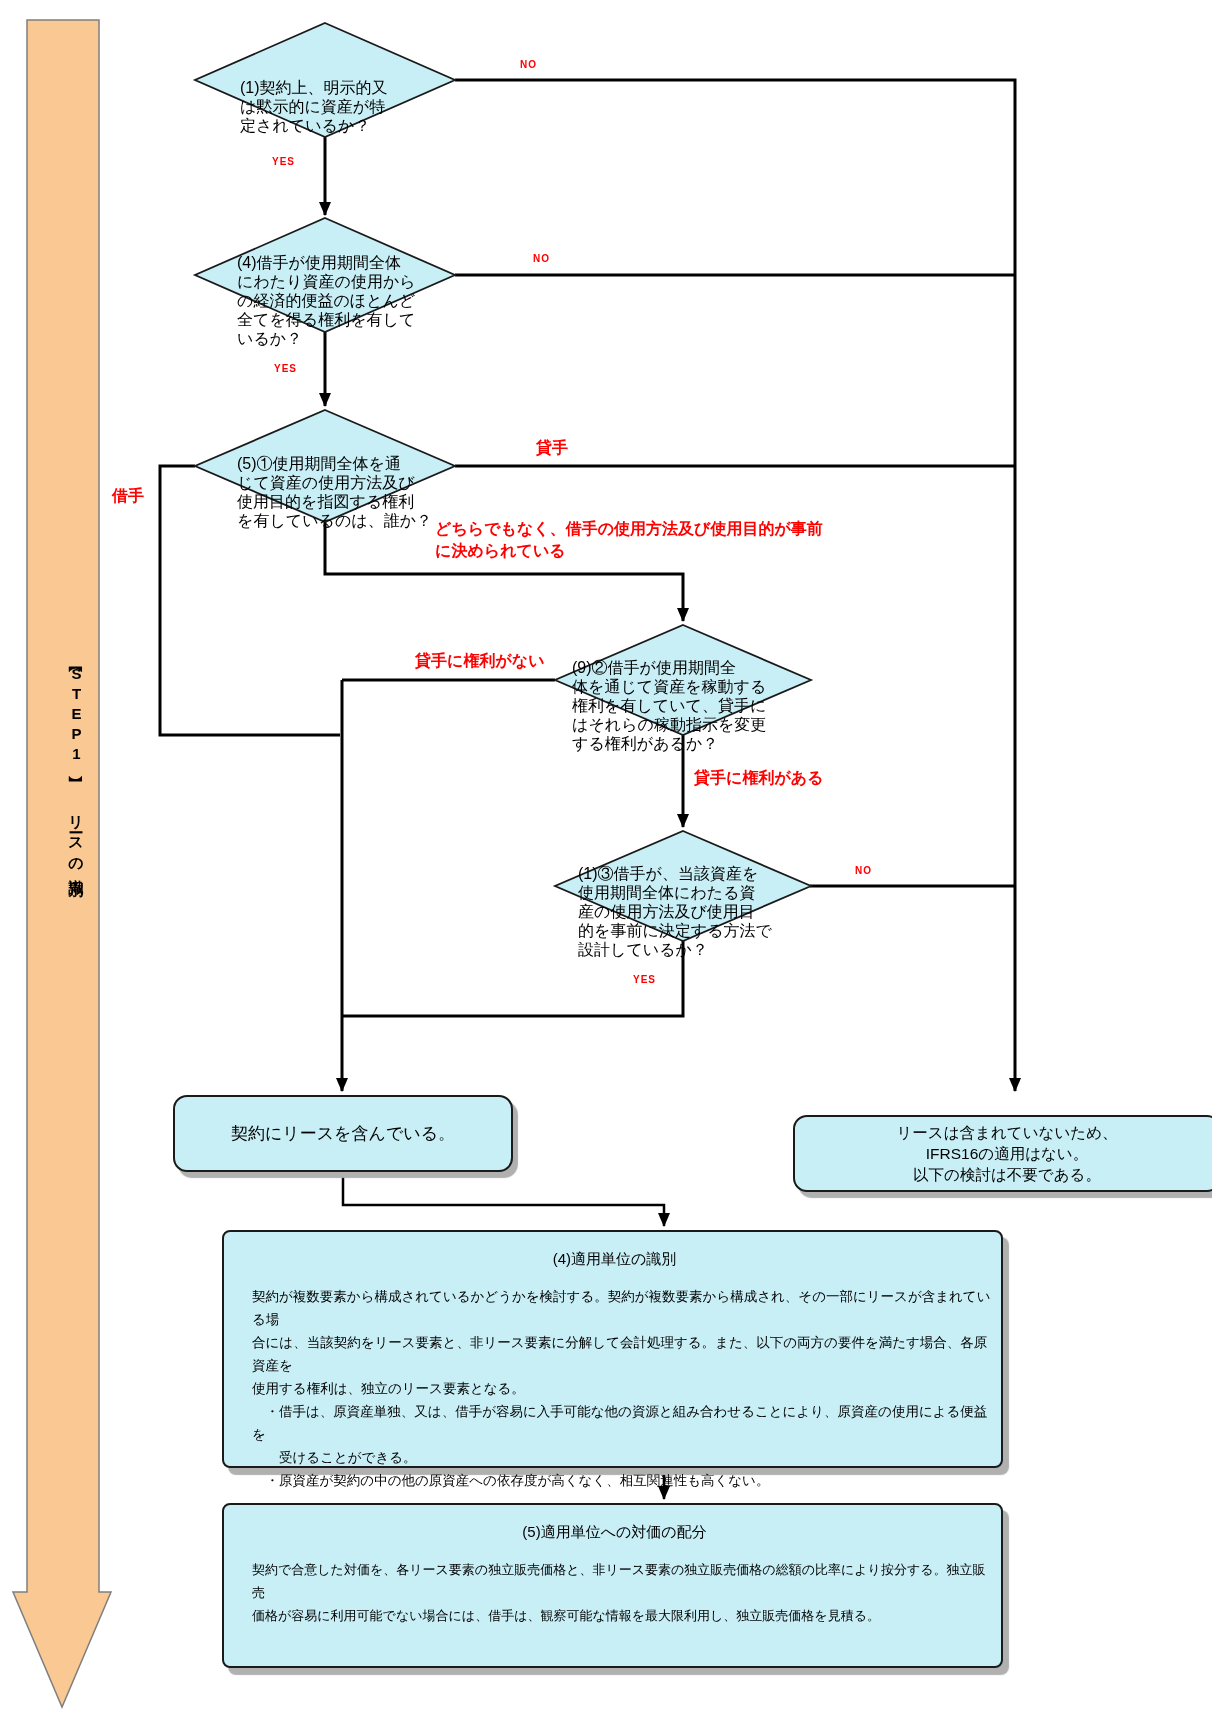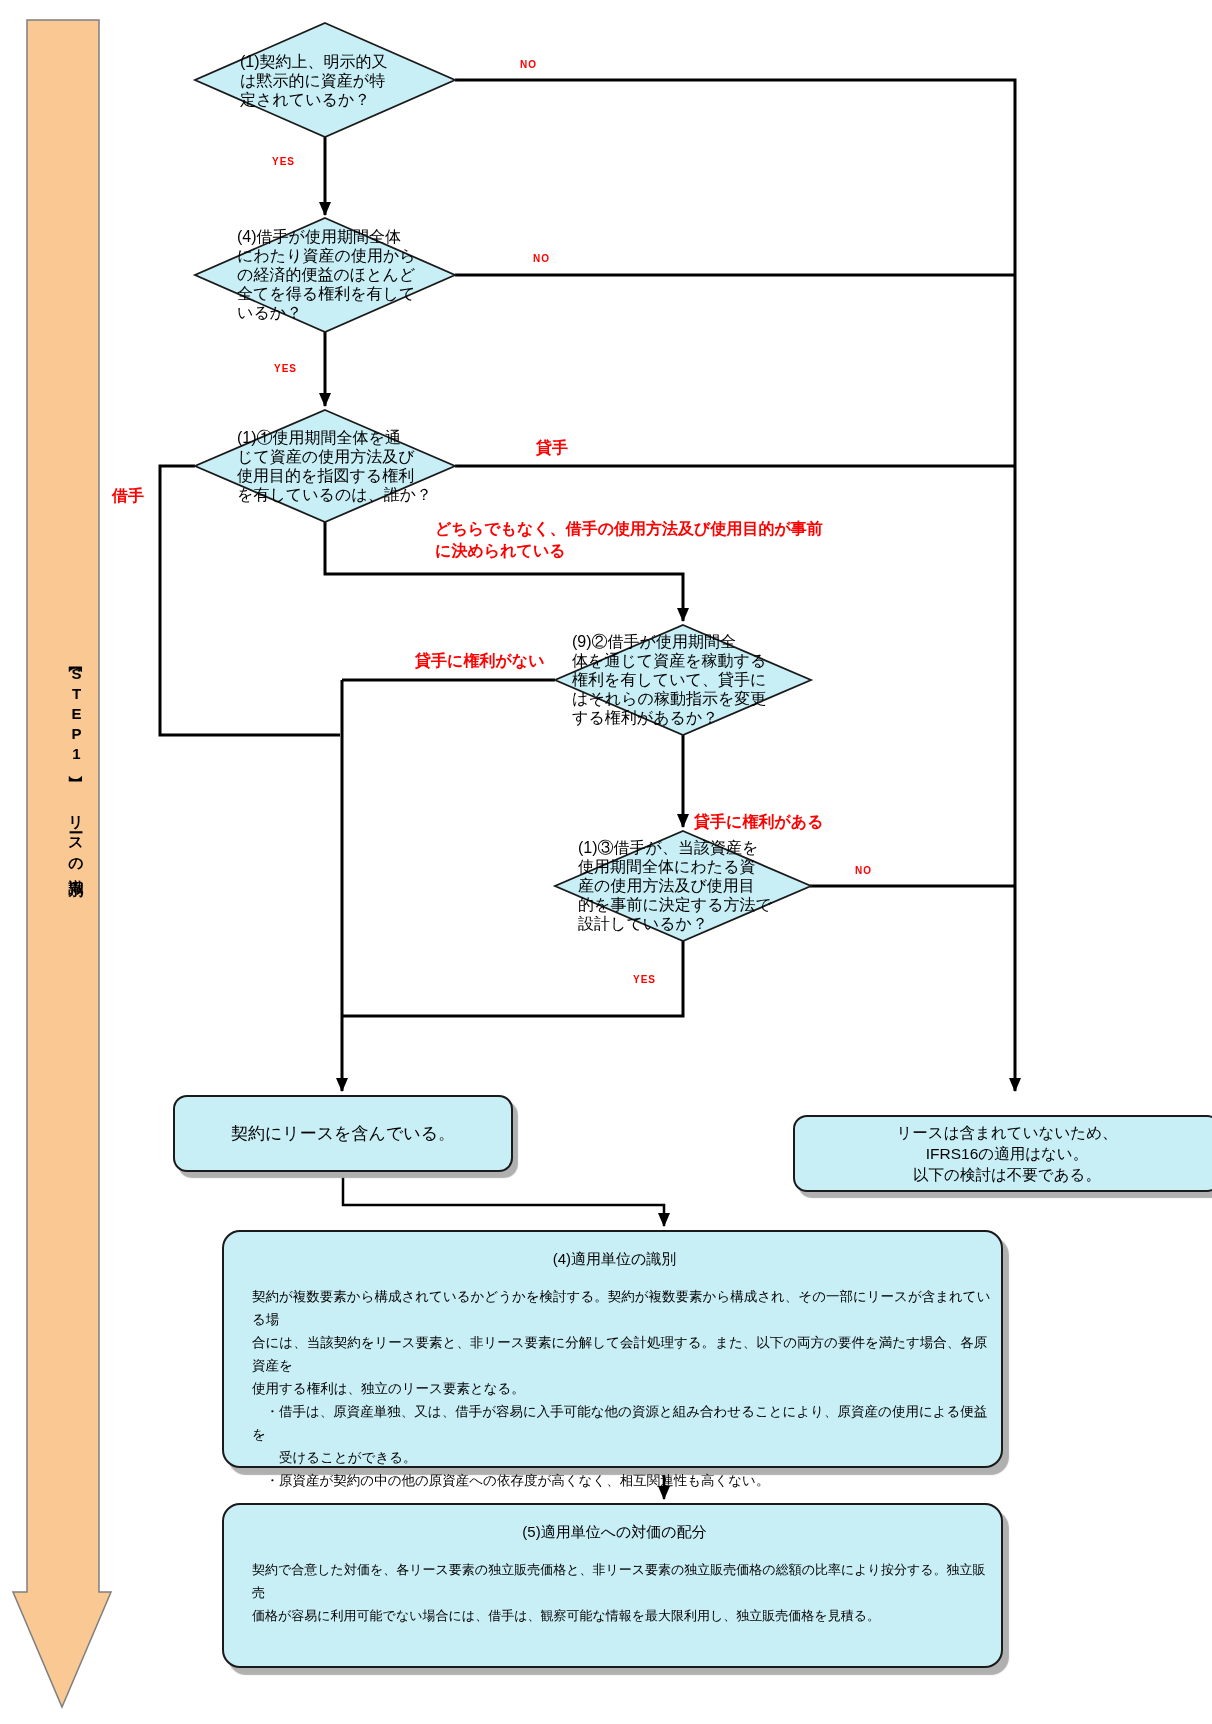--- a/index.html
+++ b/index.html
@@ -11,20 +11,21 @@
     color:#000;
     overflow:hidden;
   }
   .diamond-text{
     position:absolute;
     font-size:16px;
     line-height:19px;
     text-align:left;
     white-space:pre-line;
     color:#000;
+    margin-top:26px;
   }
   .red-label{
     position:absolute;
     color:#FF0000;
     font-weight:bold;
     font-size:16px;
     line-height:19px;
     white-space:pre-line;
   }
   .red-label.latin{font-size:10px;letter-spacing:1px;}
@@ -37,21 +38,21 @@
     display:flex;
     align-items:center;
     justify-content:center;
     text-align:center;
     box-sizing:border-box;
   }
   .big-box{
     position:absolute;
     background:#C8EEF6;
     border:2px solid #1a1a1a;
-    border-radius:18px;
+    border-radius:8px;
     box-shadow:6px 7px 1px #b0b0b0;
     box-sizing:border-box;
     padding:18px 8px 2px 12px;
   }
   .big-box .box-title{
     text-align:center;
     font-size:15px;
     margin-bottom:16px;
   }
   .big-box .box-body{
@@ -114,21 +115,21 @@
   <div id="banner-label">【STEP1】　　リースの識別</div>
 
   <div class="diamond-text" style="left:240px;top:52px;width:190px;">(1)契約上、明示的又
 は黙示的に資産が特
 定されているか？</div>
   <div class="diamond-text" style="left:237px;top:227px;width:200px;">(4)借手が使用期間全体
 にわたり資産の使用から
 の経済的便益のほとんど
 全てを得る権利を有して
 いるか？</div>
-  <div class="diamond-text" style="left:237px;top:428px;width:205px;">(1)①使用期間全体を通
+  <div class="diamond-text" style="left:237px;top:428px;width:205px;">(5)①使用期間全体を通
 じて資産の使用方法及び
 使用目的を指図する権利
 を有しているのは、誰か？</div>
   <div class="diamond-text" style="left:572px;top:632px;width:225px;">(9)②借手が使用期間全
 体を通じて資産を稼動する
 権利を有していて、貸手に
 はそれらの稼動指示を変更
 する権利があるか？</div>
   <div class="diamond-text" style="left:578px;top:838px;width:225px;">(1)③借手が、当該資産を
 使用期間全体にわたる資
@@ -138,21 +139,21 @@
 
   <div class="red-label latin" style="left:520px;top:55px;">NO</div>
   <div class="red-label latin" style="left:272px;top:152px;">YES</div>
   <div class="red-label latin" style="left:533px;top:249px;">NO</div>
   <div class="red-label latin" style="left:274px;top:359px;">YES</div>
   <div class="red-label" style="left:536px;top:438px;text-align:right;">貸手</div>
   <div class="red-label" style="left:112px;top:486px;">借手</div>
   <div class="red-label" style="left:435px;top:518px;width:400px;line-height:22px;">どちらでもなく、借手の使用方法及び使用目的が事前
 に決められている</div>
   <div class="red-label" style="left:415px;top:651px;">貸手に権利がない</div>
-  <div class="red-label" style="left:694px;top:768px;margin-top:44px;">貸手に権利がある</div>
+  <div class="red-label" style="left:694px;top:768px;">貸手に権利がある</div>
   <div class="red-label latin" style="left:855px;top:861px;">NO</div>
   <div class="red-label latin" style="left:633px;top:970px;">YES</div>
 
   <div class="result-box" style="left:173px;top:1095px;width:340px;height:77px;font-size:17px;">
     <span>契約にリースを含んでいる。</span>
   </div>
   <div class="result-box" style="left:793px;top:1095px;width:428px;height:77px;font-size:15.5px;line-height:21px;white-space:pre-line;margin-top:20px;">
     <span>リースは含まれていないため、
 IFRS16の適用はない。
 以下の検討は不要である。</span>

